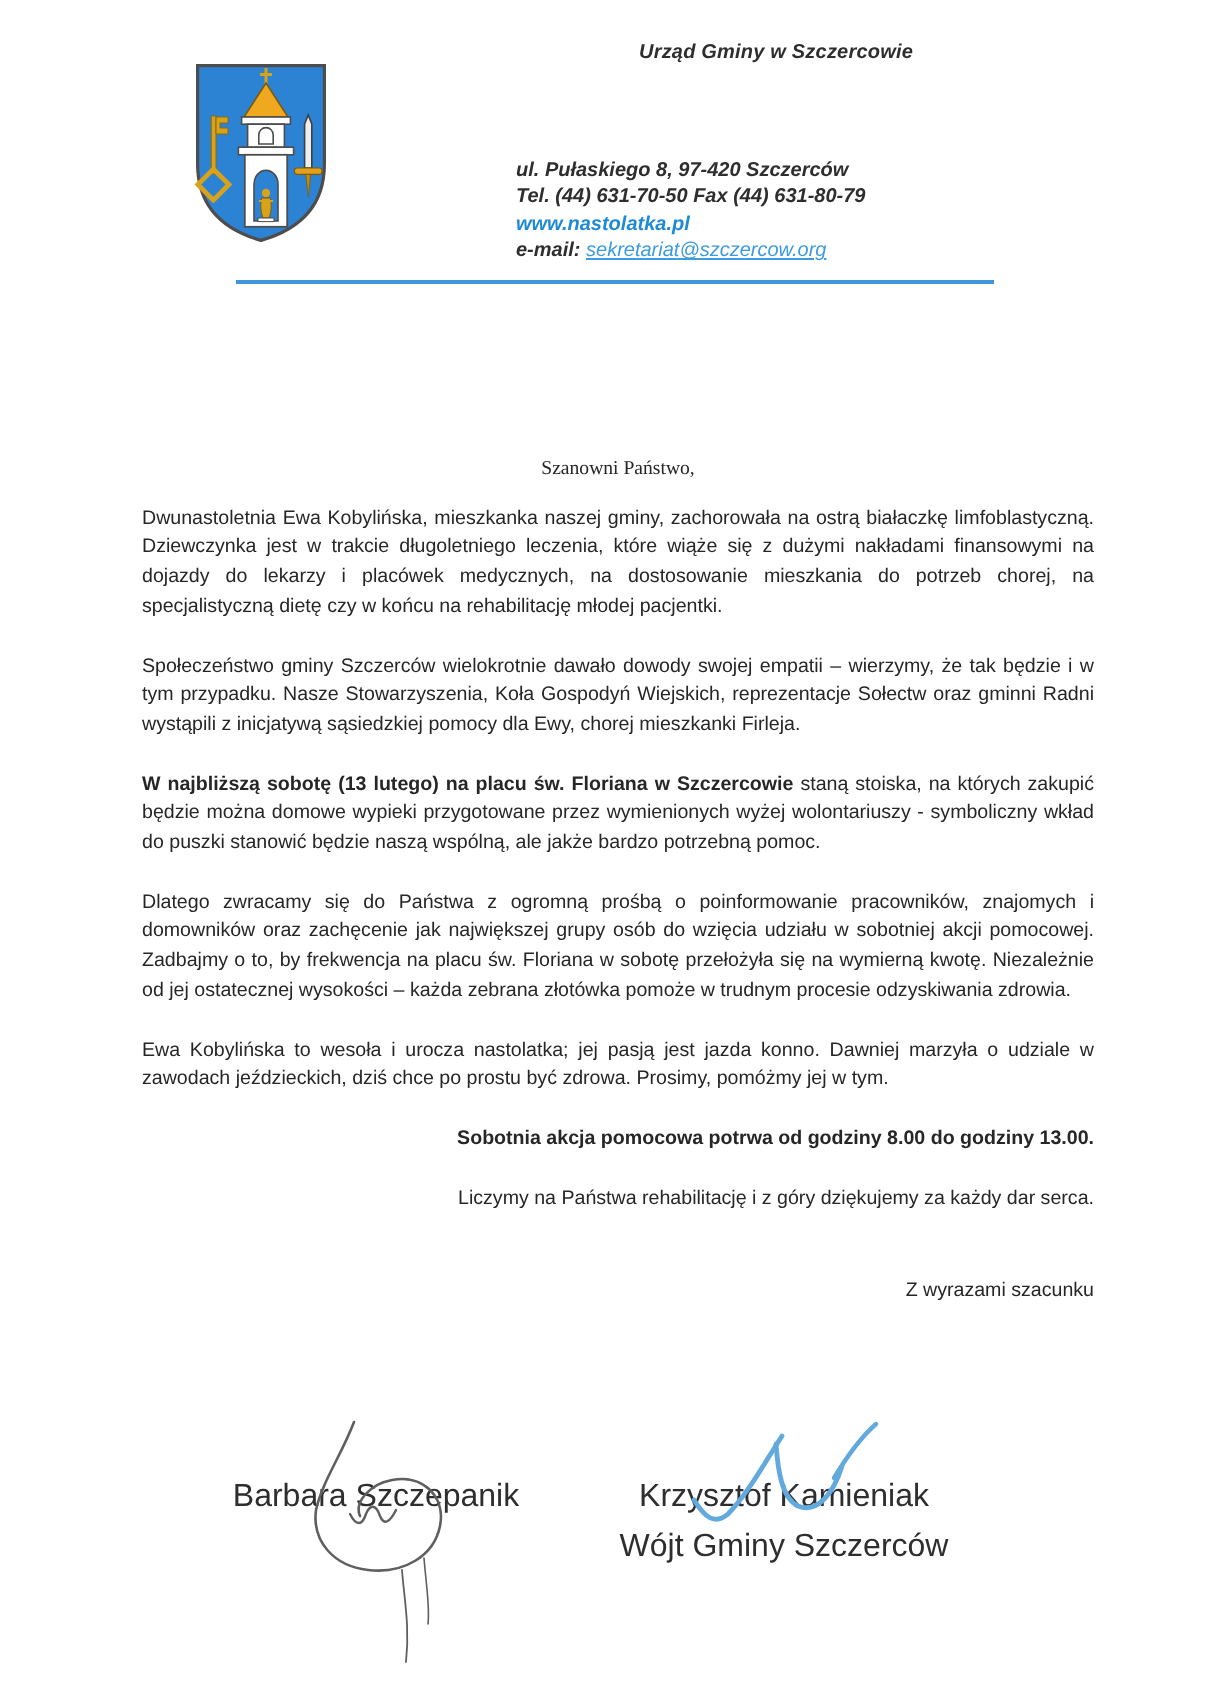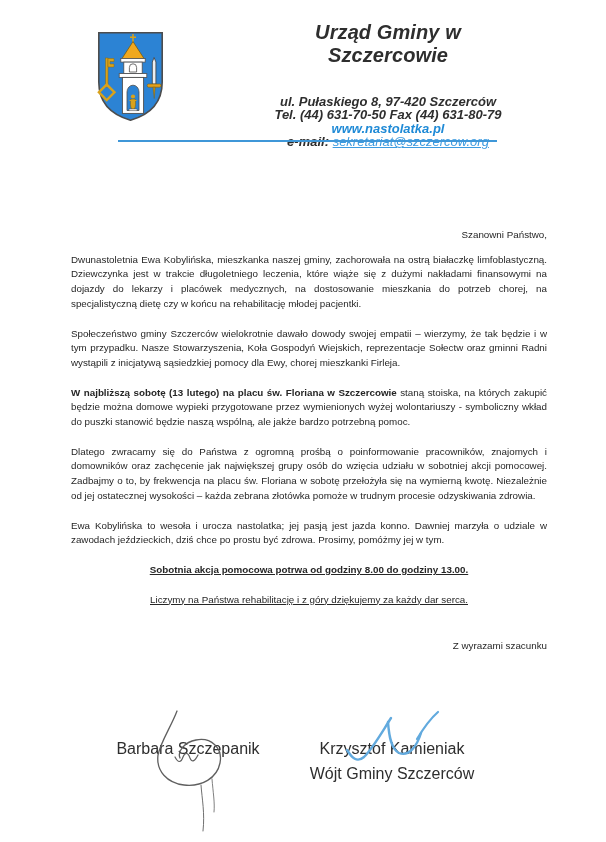--- a/index.html
+++ b/index.html
@@ -4,38 +4,38 @@
 <style>
   html,body{margin:0;padding:0;background:#e9e9e9;}
   .page{
     position:relative;width:606px;height:842px;margin:0 auto;background:#ffffff;
     font-family:"Liberation Sans","DejaVu Sans",sans-serif;color:#262626;overflow:hidden;
   }
   
   .coa{position:absolute;left:97px;top:31px;width:67px;height:91px;}
   .h-title{
     position:absolute;left:278px;top:21px;width:220px;text-align:center;
-    font-size:20px;font-weight:bold;font-style:italic;color:#2e2e2e;letter-spacing:.1px;
+    font-size:10px;font-weight:bold;font-style:italic;color:#2e2e2e;letter-spacing:.1px;
   }
   .h-addr{
-    position:absolute;left:258px;top:79px;width:260px;text-align:center;
-    font-size:13px;font-weight:bold;font-style:italic;color:#2e2e2e;line-height:13.4px;margin-top:16px;
+    position:absolute;left:258px;top:79px;width:260px;text-align:left;
+    font-size:10px;font-weight:bold;font-style:italic;color:#2e2e2e;line-height:13.4px;
   }
   .h-addr .link{color:#1f8ad6;cursor:pointer;}
   .h-addr .email-link{color:#3d9be0;font-weight:normal;cursor:pointer;text-decoration:underline;}
   .divider{position:absolute;left:118px;top:140px;width:379px;height:2.4px;background:#3f97d8;}
   
   .body{
     position:absolute;left:71px;top:228px;width:476px;
     font-size:9.8px;line-height:14.7px;text-align:justify;
   }
   .body p{margin:0 0 15px 0;}
-  .body p.greet{margin-bottom:10px;text-align:right;}
+  .body p.greet{margin-bottom:10px;text-align:center;font-family:Liberation Serif, serif;}
   .body p.bold{font-weight:bold;text-align:left;}
-  .body p.single{text-align:center;text-decoration:underline;}
+  .body p.single{text-align:right;}
   .body p.closing{margin-top:32px;text-align:right;}
   .body b{font-weight:bold;}
   
   .sig{position:absolute;top:742px;width:170px;text-align:center;font-size:16px;color:#2e2e2e;}
   .sig-left{left:103px;}
   .sig-right{left:307px;}
   .sig .sig-name{line-height:13px;}
   .sig .sig-title{margin-top:12px;line-height:13px;}
   .ink{position:absolute;left:0;top:0;width:606px;height:842px;pointer-events:none;}
 </style>

